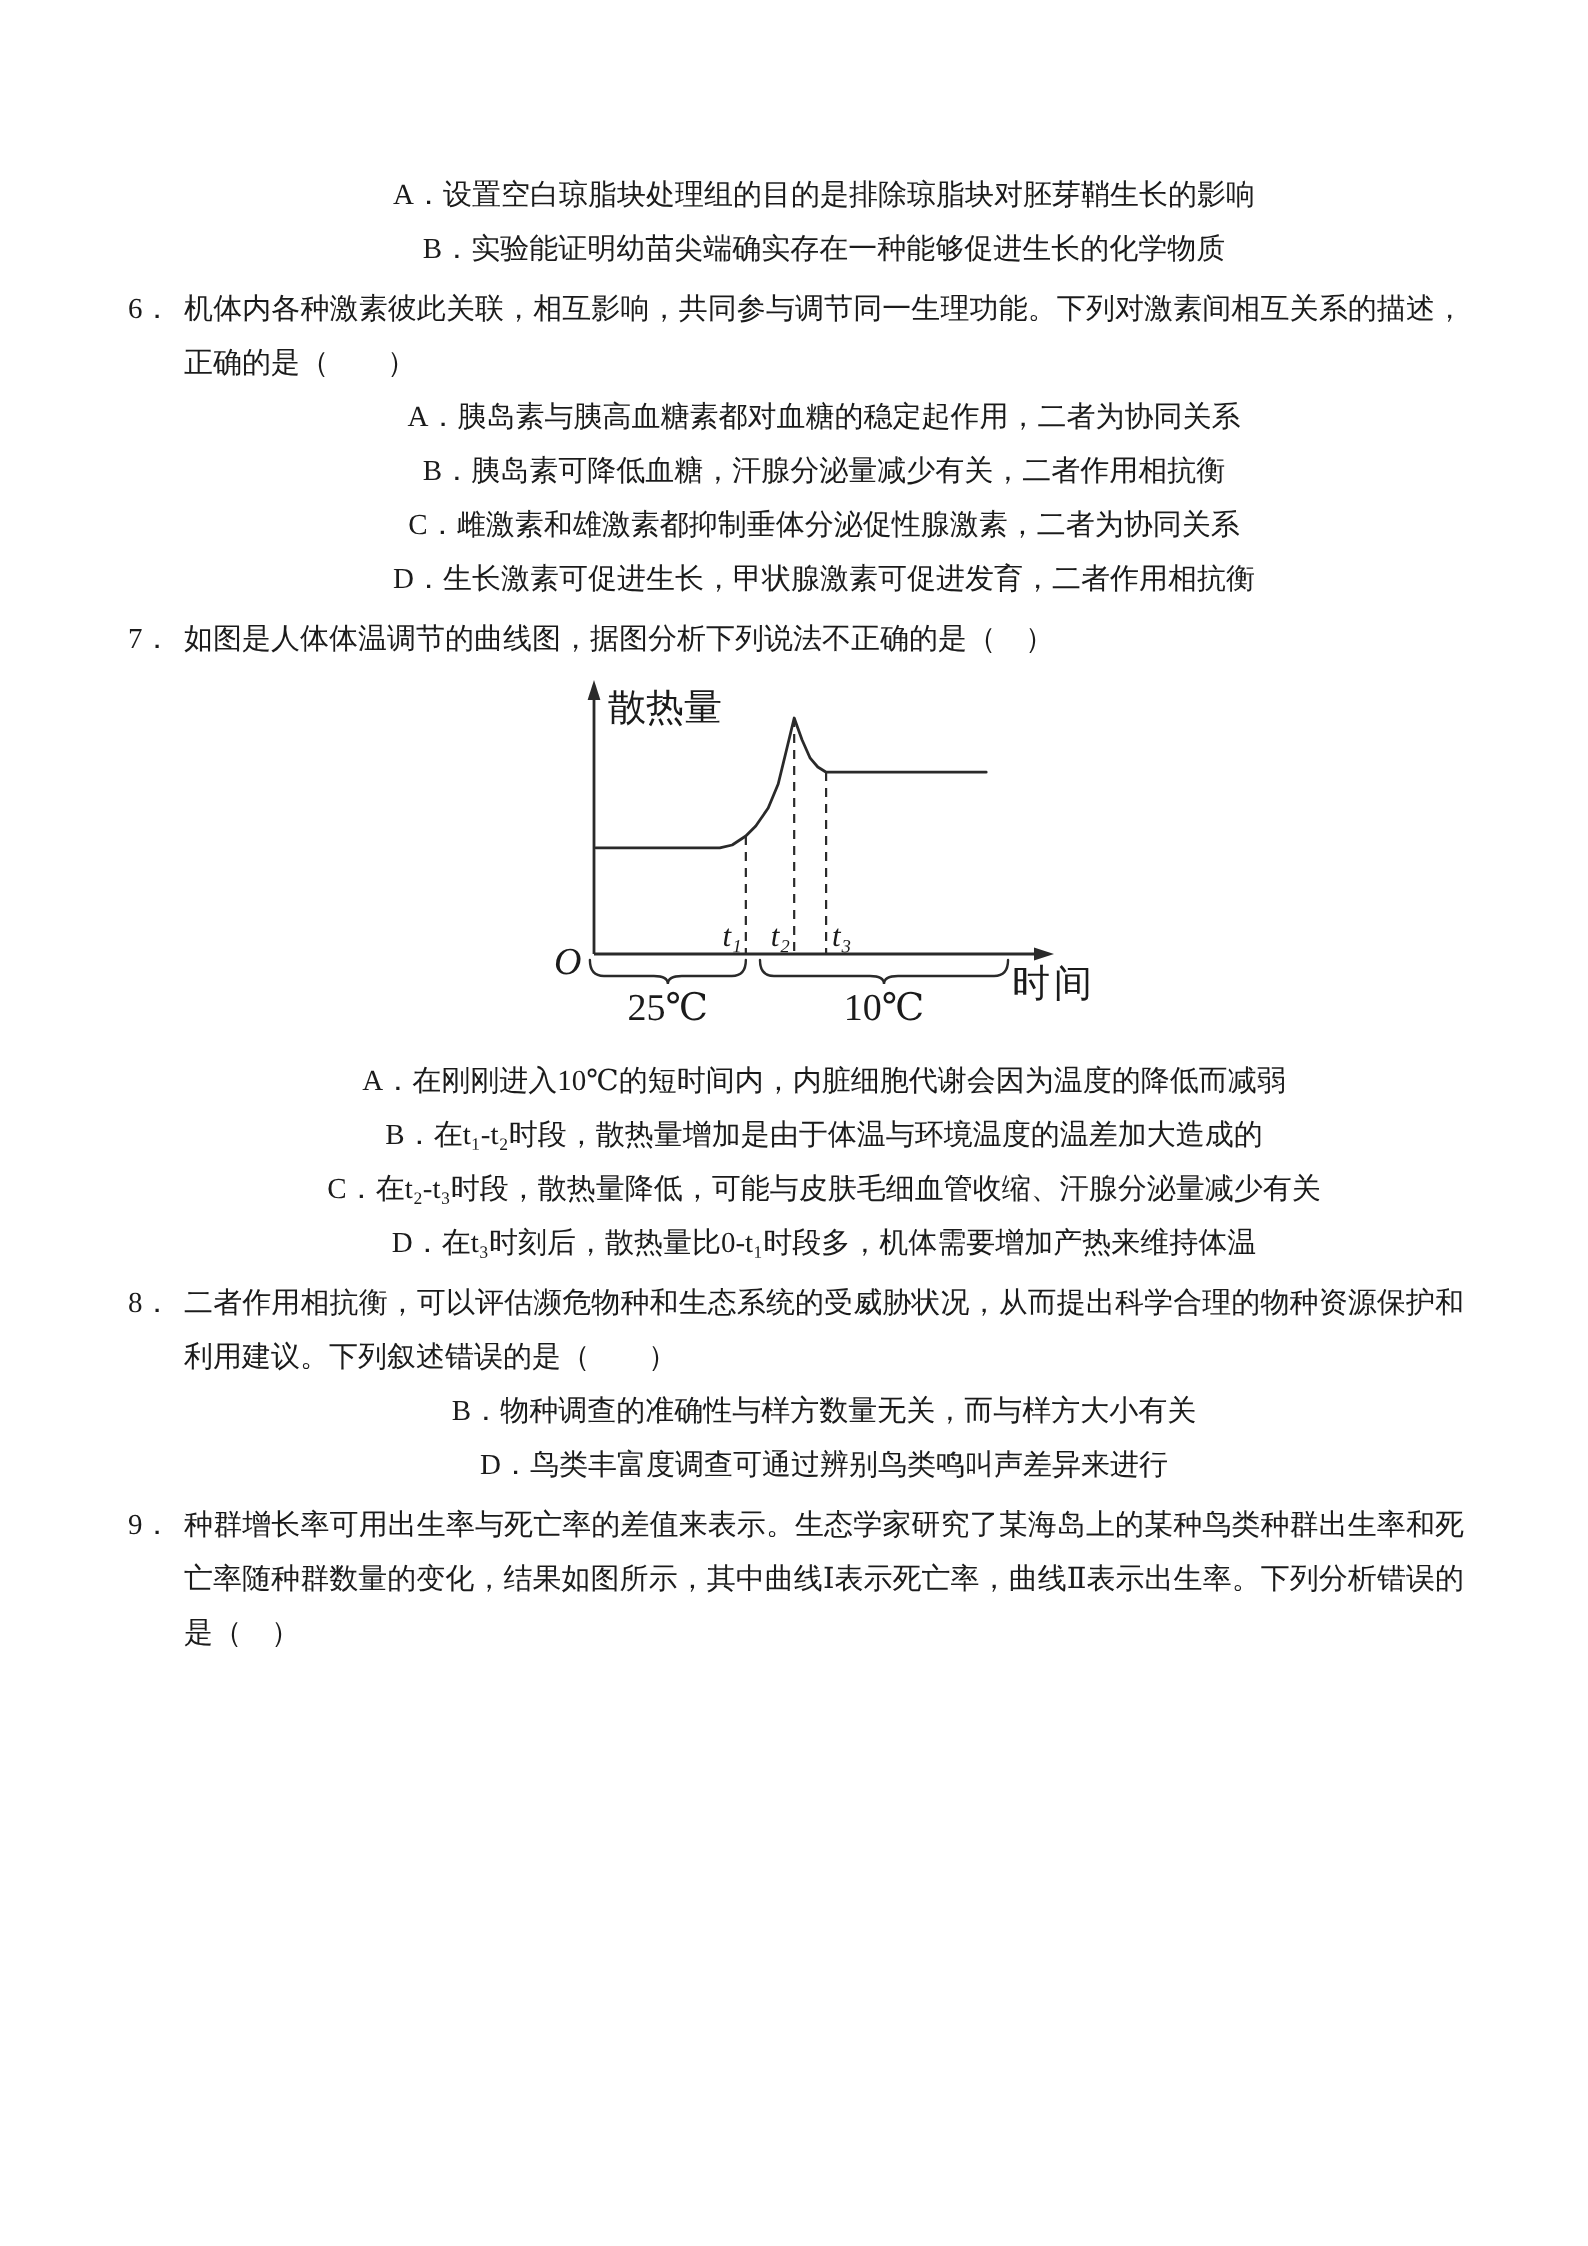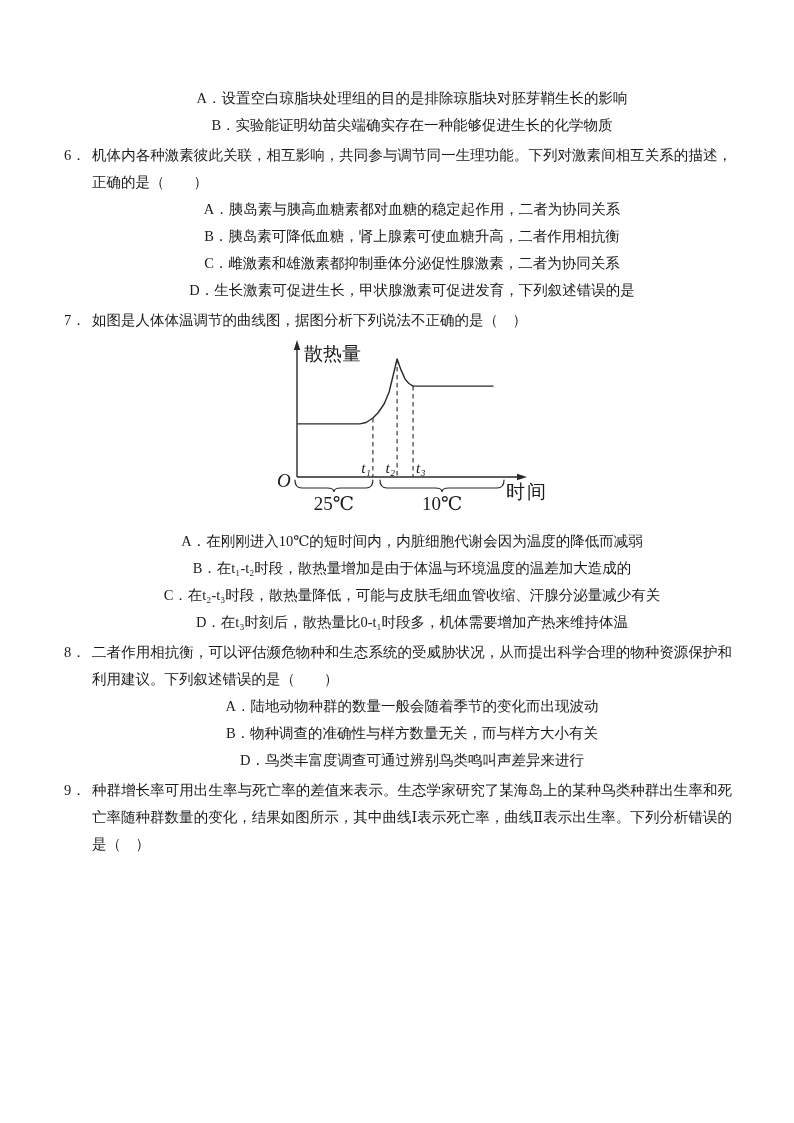--- a/index.html
+++ b/index.html
@@ -33,23 +33,23 @@
 <div class="page">
 
   <div class="q">
     <div class="opt"><span class="opt-label">A．</span><span>设置空白琼脂块处理组的目的是排除琼脂块对胚芽鞘生长的影响</span></div>
     <div class="opt"><span class="opt-label">B．</span><span>实验能证明幼苗尖端确实存在一种能够促进生长的化学物质</span></div>
   </div>
 
   <div class="q">
     <div class="stem"><span class="qnum">6．</span><span>机体内各种激素彼此关联，相互影响，共同参与调节同一生理功能。下列对激素间相互关系的描述，正确的是（　　）</span></div>
     <div class="opt"><span class="opt-label">A．</span><span>胰岛素与胰高血糖素都对血糖的稳定起作用，二者为协同关系</span></div>
-    <div class="opt"><span class="opt-label">B．</span><span>胰岛素可降低血糖，肾上腺素可使血糖升高，二者作用相抗衡</span></div>
+    <div class="opt"><span class="opt-label">B．</span><span>胰岛素可降低血糖，汗腺分泌量减少有关，二者作用相抗衡</span></div>
     <div class="opt"><span class="opt-label">C．</span><span>雌激素和雄激素都抑制垂体分泌促性腺激素，二者为协同关系</span></div>
-    <div class="opt"><span class="opt-label">D．</span><span>生长激素可促进生长，甲状腺激素可促进发育，下列叙述错误的是</span></div>
+    <div class="opt"><span class="opt-label">D．</span><span>生长激素可促进生长，甲状腺激素可促进发育，二者作用相抗衡</span></div>
   </div>
 
   <div class="q">
     <div class="stem"><span class="qnum">7．</span><span>如图是人体体温调节的曲线图，据图分析下列说法不正确的是（　）</span></div>
 
     <div class="chart-wrap">
       <svg width="300" height="188" viewBox="0 0 300 188">
 
         <line class="ax" x1="29" y1="139" x2="29" y2="9"></line>
         <polygon class="arrow" points="29,2 25.8,12 32.2,12"></polygon>
@@ -77,21 +77,20 @@
     </div>
 
     <div class="opt"><span class="opt-label">A．</span><span>在刚刚进入10℃的短时间内，内脏细胞代谢会因为温度的降低而减弱</span></div>
     <div class="opt"><span class="opt-label">B．</span><span>在t₁-t₂时段，散热量增加是由于体温与环境温度的温差加大造成的</span></div>
     <div class="opt"><span class="opt-label">C．</span><span>在t₂-t₃时段，散热量降低，可能与皮肤毛细血管收缩、汗腺分泌量减少有关</span></div>
     <div class="opt"><span class="opt-label">D．</span><span>在t₃时刻后，散热量比0-t₁时段多，机体需要增加产热来维持体温</span></div>
   </div>
 
   <div class="q">
     <div class="stem"><span class="qnum">8．</span><span>二者作用相抗衡，可以评估濒危物种和生态系统的受威胁状况，从而提出科学合理的物种资源保护和利用建议。下列叙述错误的是（　　）</span></div>
-    <div class="opt"><span class="opt-label">A．</span><span>陆地动物种群的数量一般会随着季节的变化而出现波动</span></div>
     <div class="opt"><span class="opt-label">B．</span><span>物种调查的准确性与样方数量无关，而与样方大小有关</span></div>
     <div class="opt"><span class="opt-label">D．</span><span>鸟类丰富度调查可通过辨别鸟类鸣叫声差异来进行</span></div>
   </div>
 
   <div class="q">
     <div class="stem"><span class="qnum">9．</span><span>种群增长率可用出生率与死亡率的差值来表示。生态学家研究了某海岛上的某种鸟类种群出生率和死亡率随种群数量的变化，结果如图所示，其中曲线Ⅰ表示死亡率，曲线Ⅱ表示出生率。下列分析错误的是（　）</span></div>
   </div>
 
 </div>
 

